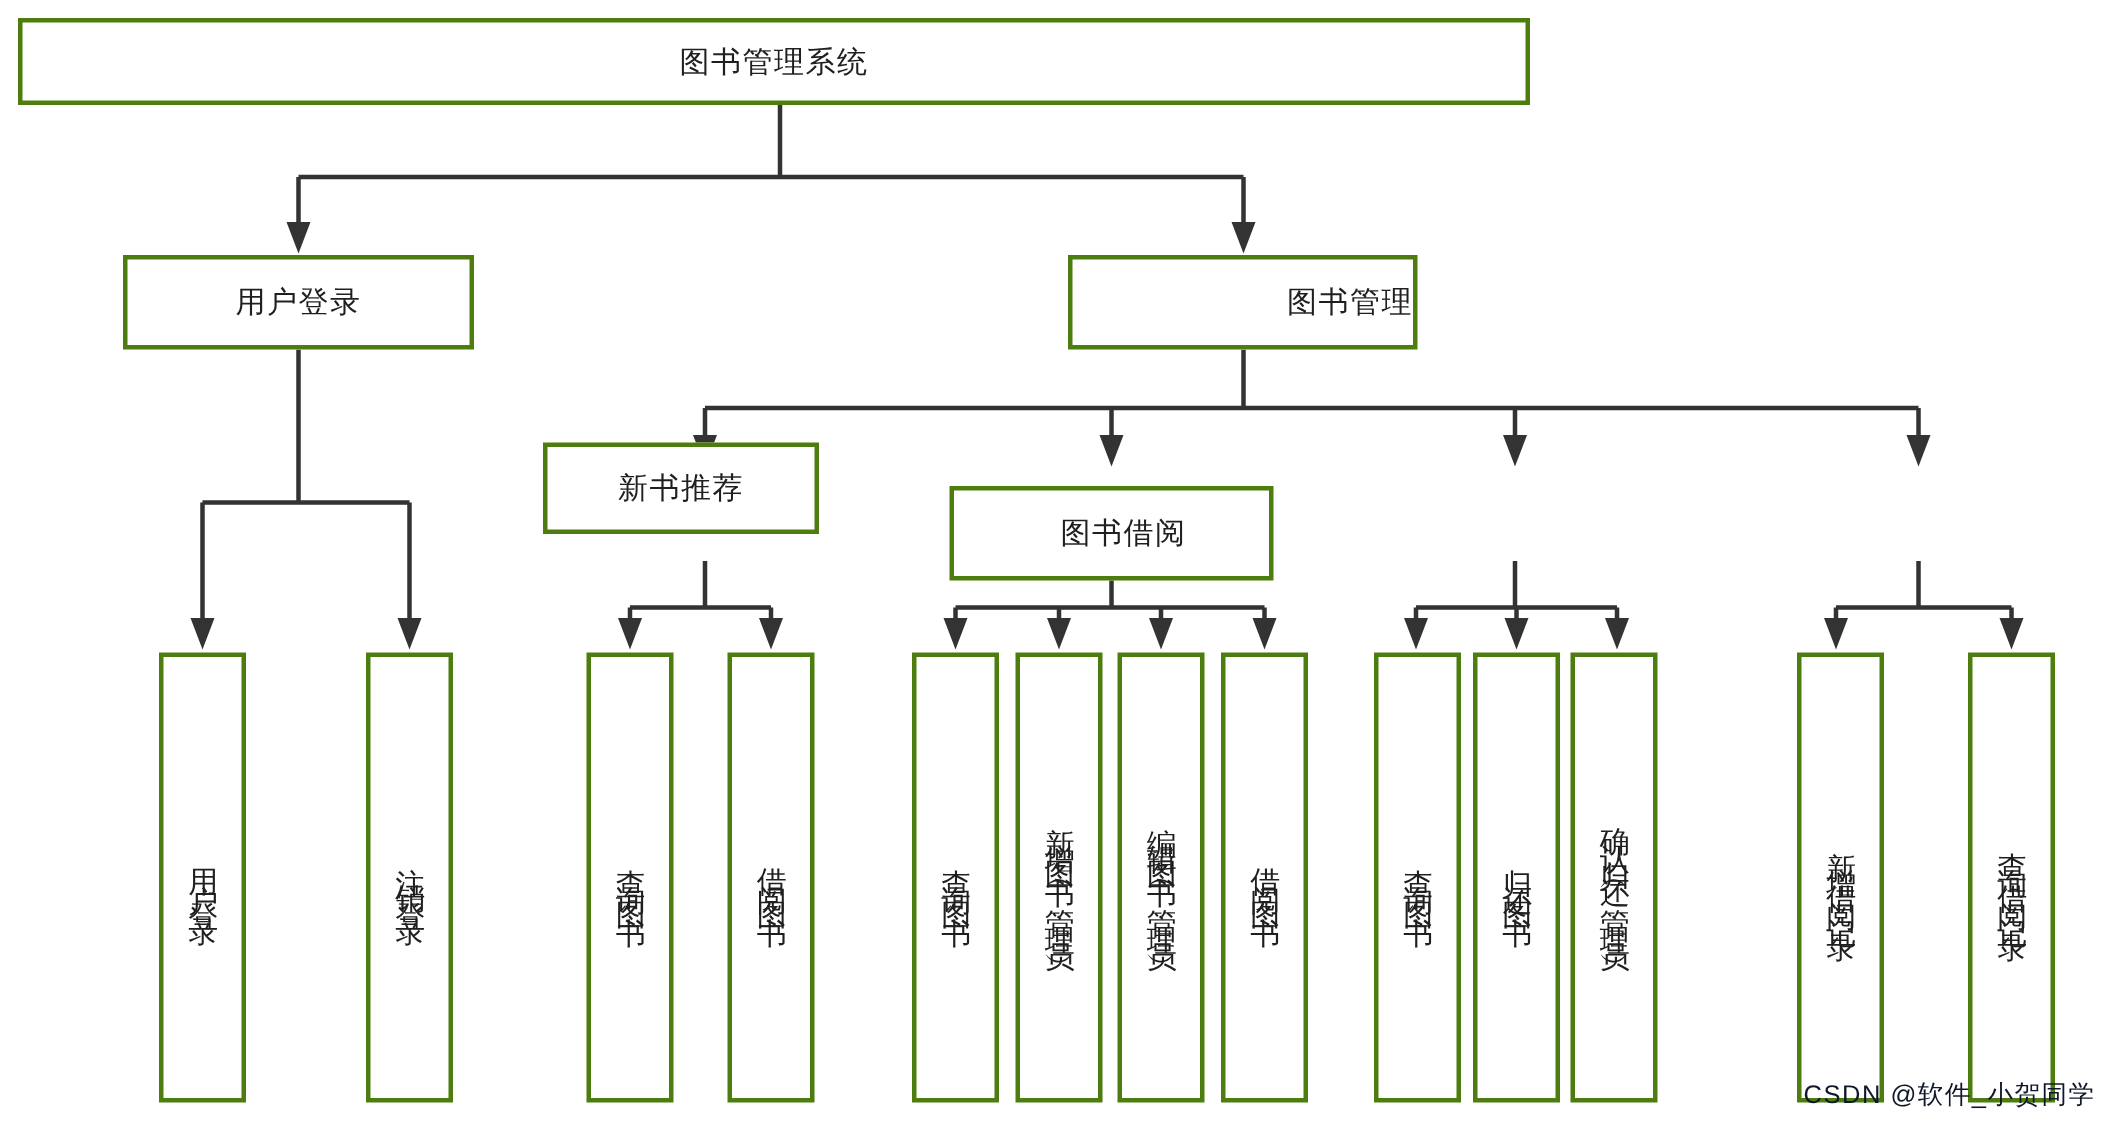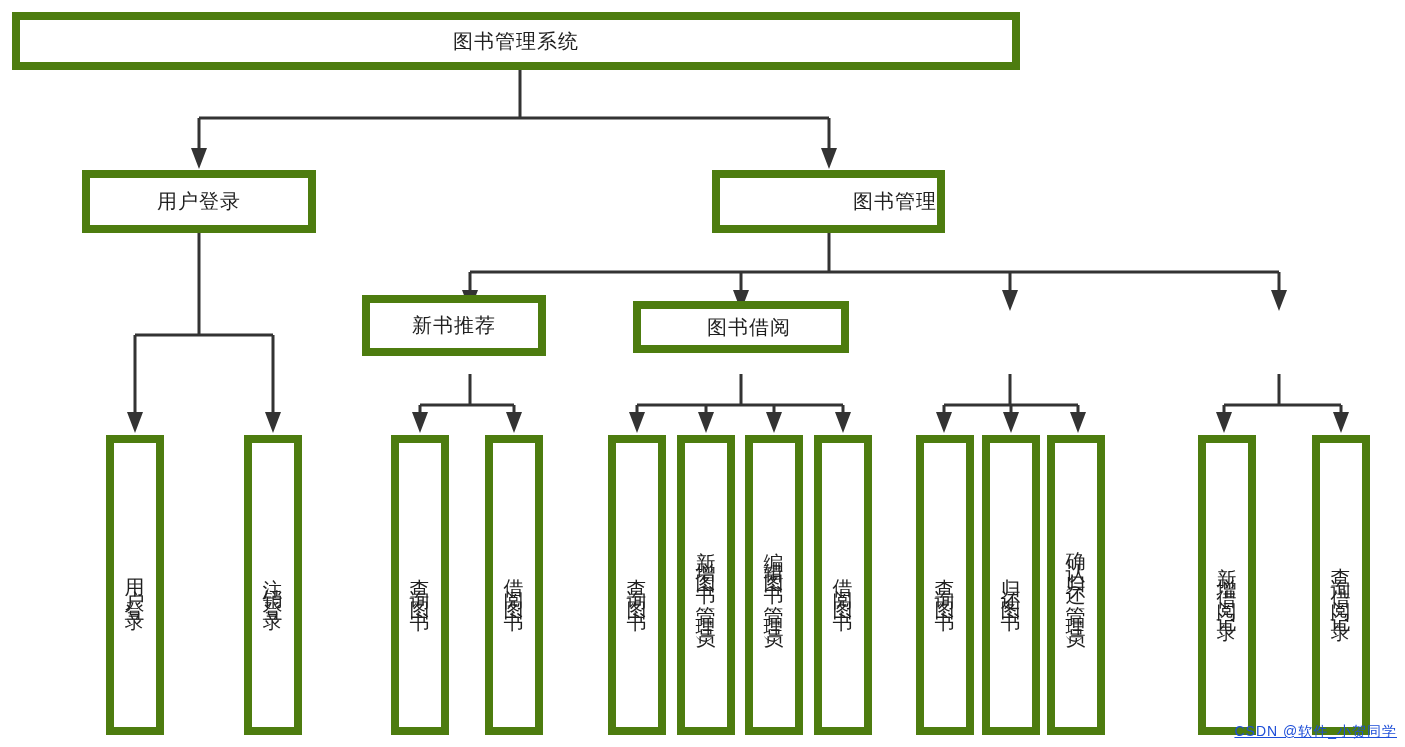--- a/index.html
+++ b/index.html
@@ -5,32 +5,32 @@
   html,body{margin:0;padding:0;}
   body{
     width:1405px;height:747px;position:relative;overflow:hidden;
     background:#ffffff;
     font-family:"Liberation Sans","DejaVu Sans",sans-serif;
   }
   .canvas{position:absolute;left:0;top:0;width:1405px;height:747px;}
   svg.connectors{position:absolute;left:0;top:0;pointer-events:none;}
   .node{
     position:absolute;box-sizing:border-box;
-    background:#ffffff;border:8px solid #4d7c0f;
+    background:#ffffff;border:3px solid #4d7c0f;
     display:flex;align-items:center;justify-content:center;
     color:#1f1f1f;font-size:20px;letter-spacing:1px;
   }
   .node.leaf span{
     writing-mode:vertical-rl;text-orientation:mixed;
     letter-spacing:11px;line-height:1;font-size:20px;color:#1f1f1f;
     white-space:nowrap;
   }
   .watermark{
     position:absolute;right:8px;bottom:6px;
-    color:#1d4ed8;font-size:14px;letter-spacing:1px;z-index:5;text-decoration:underline;
+    color:#0f172a;font-size:17px;letter-spacing:1px;z-index:5;
   }
 </style>
 </head>
 <body>
 
 <div class="canvas">
 
   <svg class="connectors" width="1405" height="747" viewBox="0 0 1405 747">
     <path fill="none" stroke="#333333" stroke-width="3" d="M520 70 V118 M199 118 H829 M199 118 V150 M829 118 V150
          M199 233 V335 M135 335 H273 M135 335 V414 M273 335 V414
@@ -55,21 +55,21 @@
   <div class="node" style="left:82px;top:170px;width:234px;height:63px;">
     <span>用户登录</span>
   </div>
   <div class="node" style="left:712px;top:170px;width:233px;height:63px;justify-content:flex-end;">
     <span>图书管理</span>
   </div>
 
   <div class="node" style="left:362px;top:295px;width:184px;height:61px;">
     <span>新书推荐</span>
   </div>
-  <div class="node" style="left:633px;top:301px;width:216px;height:52px;padding-left:16px;">
+  <div class="node" style="left:633px;top:324px;width:216px;height:63px;padding-left:16px;">
     <span>图书借阅</span>
   </div>
 
   <div class="node leaf" style="left:106px;top:435px;width:58px;height:300px;">
     <span>用户登录</span>
   </div>
   <div class="node leaf" style="left:244px;top:435px;width:58px;height:300px;">
     <span>注销登录</span>
   </div>
 

